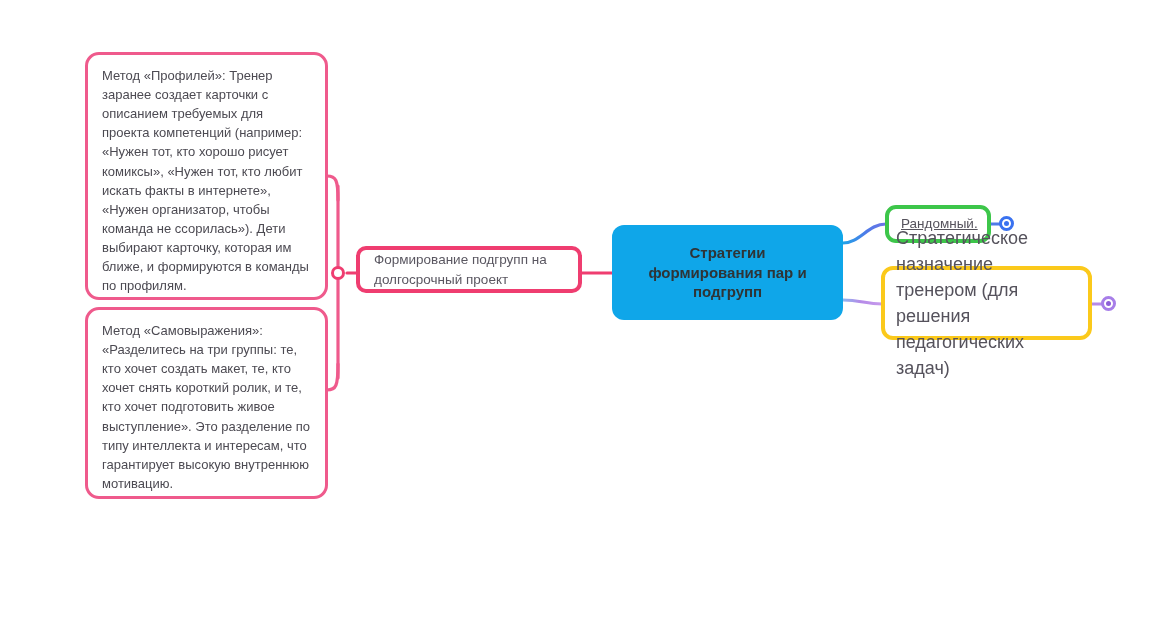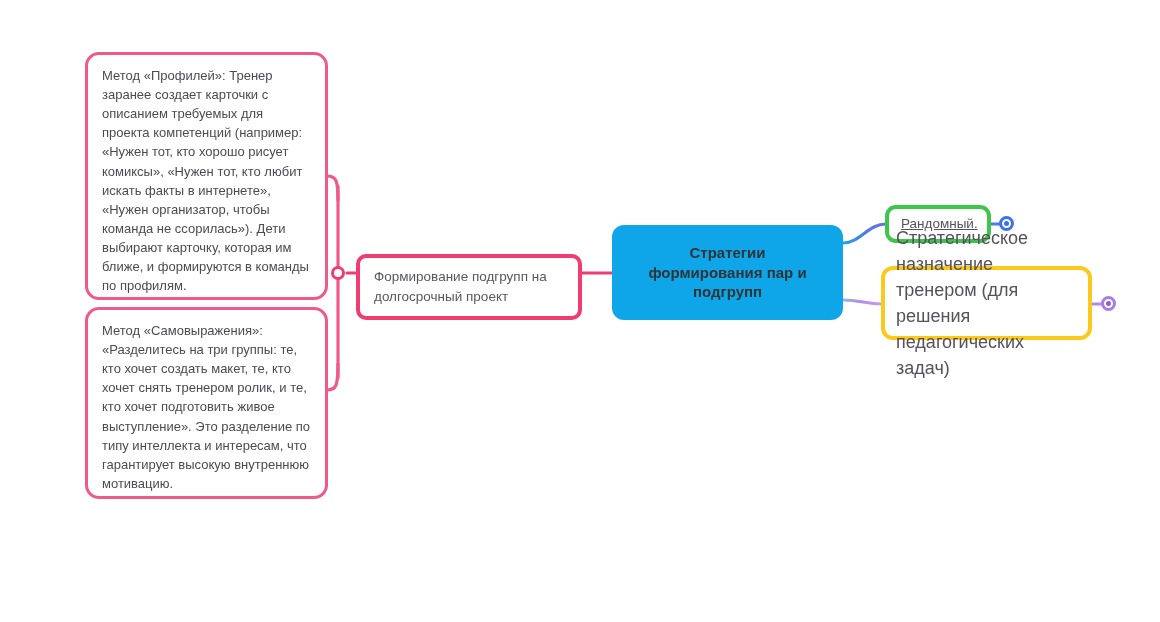--- a/index.html
+++ b/index.html
@@ -188,26 +188,26 @@
     <path d="M 843 300 C 860 300 866 304 882 304" stroke="url(#gradYellow)" stroke-width="3.2" fill="none" stroke-linecap="round"></path>
 
     <path d="M 1092 304 L 1102 304" stroke="#b58ae8" stroke-width="3.2" fill="none" stroke-linecap="round"></path>
   </svg>
 
   <div class="node card-detail" style="left:85px; top:52px; width:243px; height:248px;">
     <span class="txt">Метод «Профилей»: Тренер заранее создает карточки с описанием требуемых для проекта компетенций (например: «Нужен тот, кто хорошо рисует комиксы», «Нужен тот, кто любит искать факты в интернете», «Нужен организатор, чтобы команда не ссорилась»). Дети выбирают карточку, которая им ближе, и формируются в команды по профилям.</span>
   </div>
 
   <div class="node card-detail" style="left:85px; top:307px; width:243px; height:192px;">
-    <span class="txt">Метод «Самовыражения»: «Разделитесь на три группы: те, кто хочет создать макет, те, кто хочет снять тренером ролик, и те, кто хочет подготовить живое выступление». Это разделение по типу интеллекта и интересам, что гарантирует высокую внутреннюю мотивацию.</span>
+    <span class="txt">Метод «Самовыражения»: «Разделитесь на три группы: те, кто хочет создать макет, те, кто хочет снять короткий ролик, и те, кто хочет подготовить живое выступление». Это разделение по типу интеллекта и интересам, что гарантирует высокую внутреннюю мотивацию.</span>
   </div>
 
   <div class="dot dot-pink-join" style="left:331px; top:266px;"></div>
 
-  <div class="node node-pink" style="left:356px; top:254px; width:226px; height:66px;">
+  <div class="node node-pink" style="left:356px; top:246px; width:226px; height:47px;">
     <span class="txt">Формирование подгрупп на
 долгосрочный проект</span>
   </div>
 
   <div class="node node-root" style="left:612px; top:225px; width:231px; height:95px;">
     <span class="txt">Стратегии
 формирования пар и
 подгрупп</span>
   </div>
 

